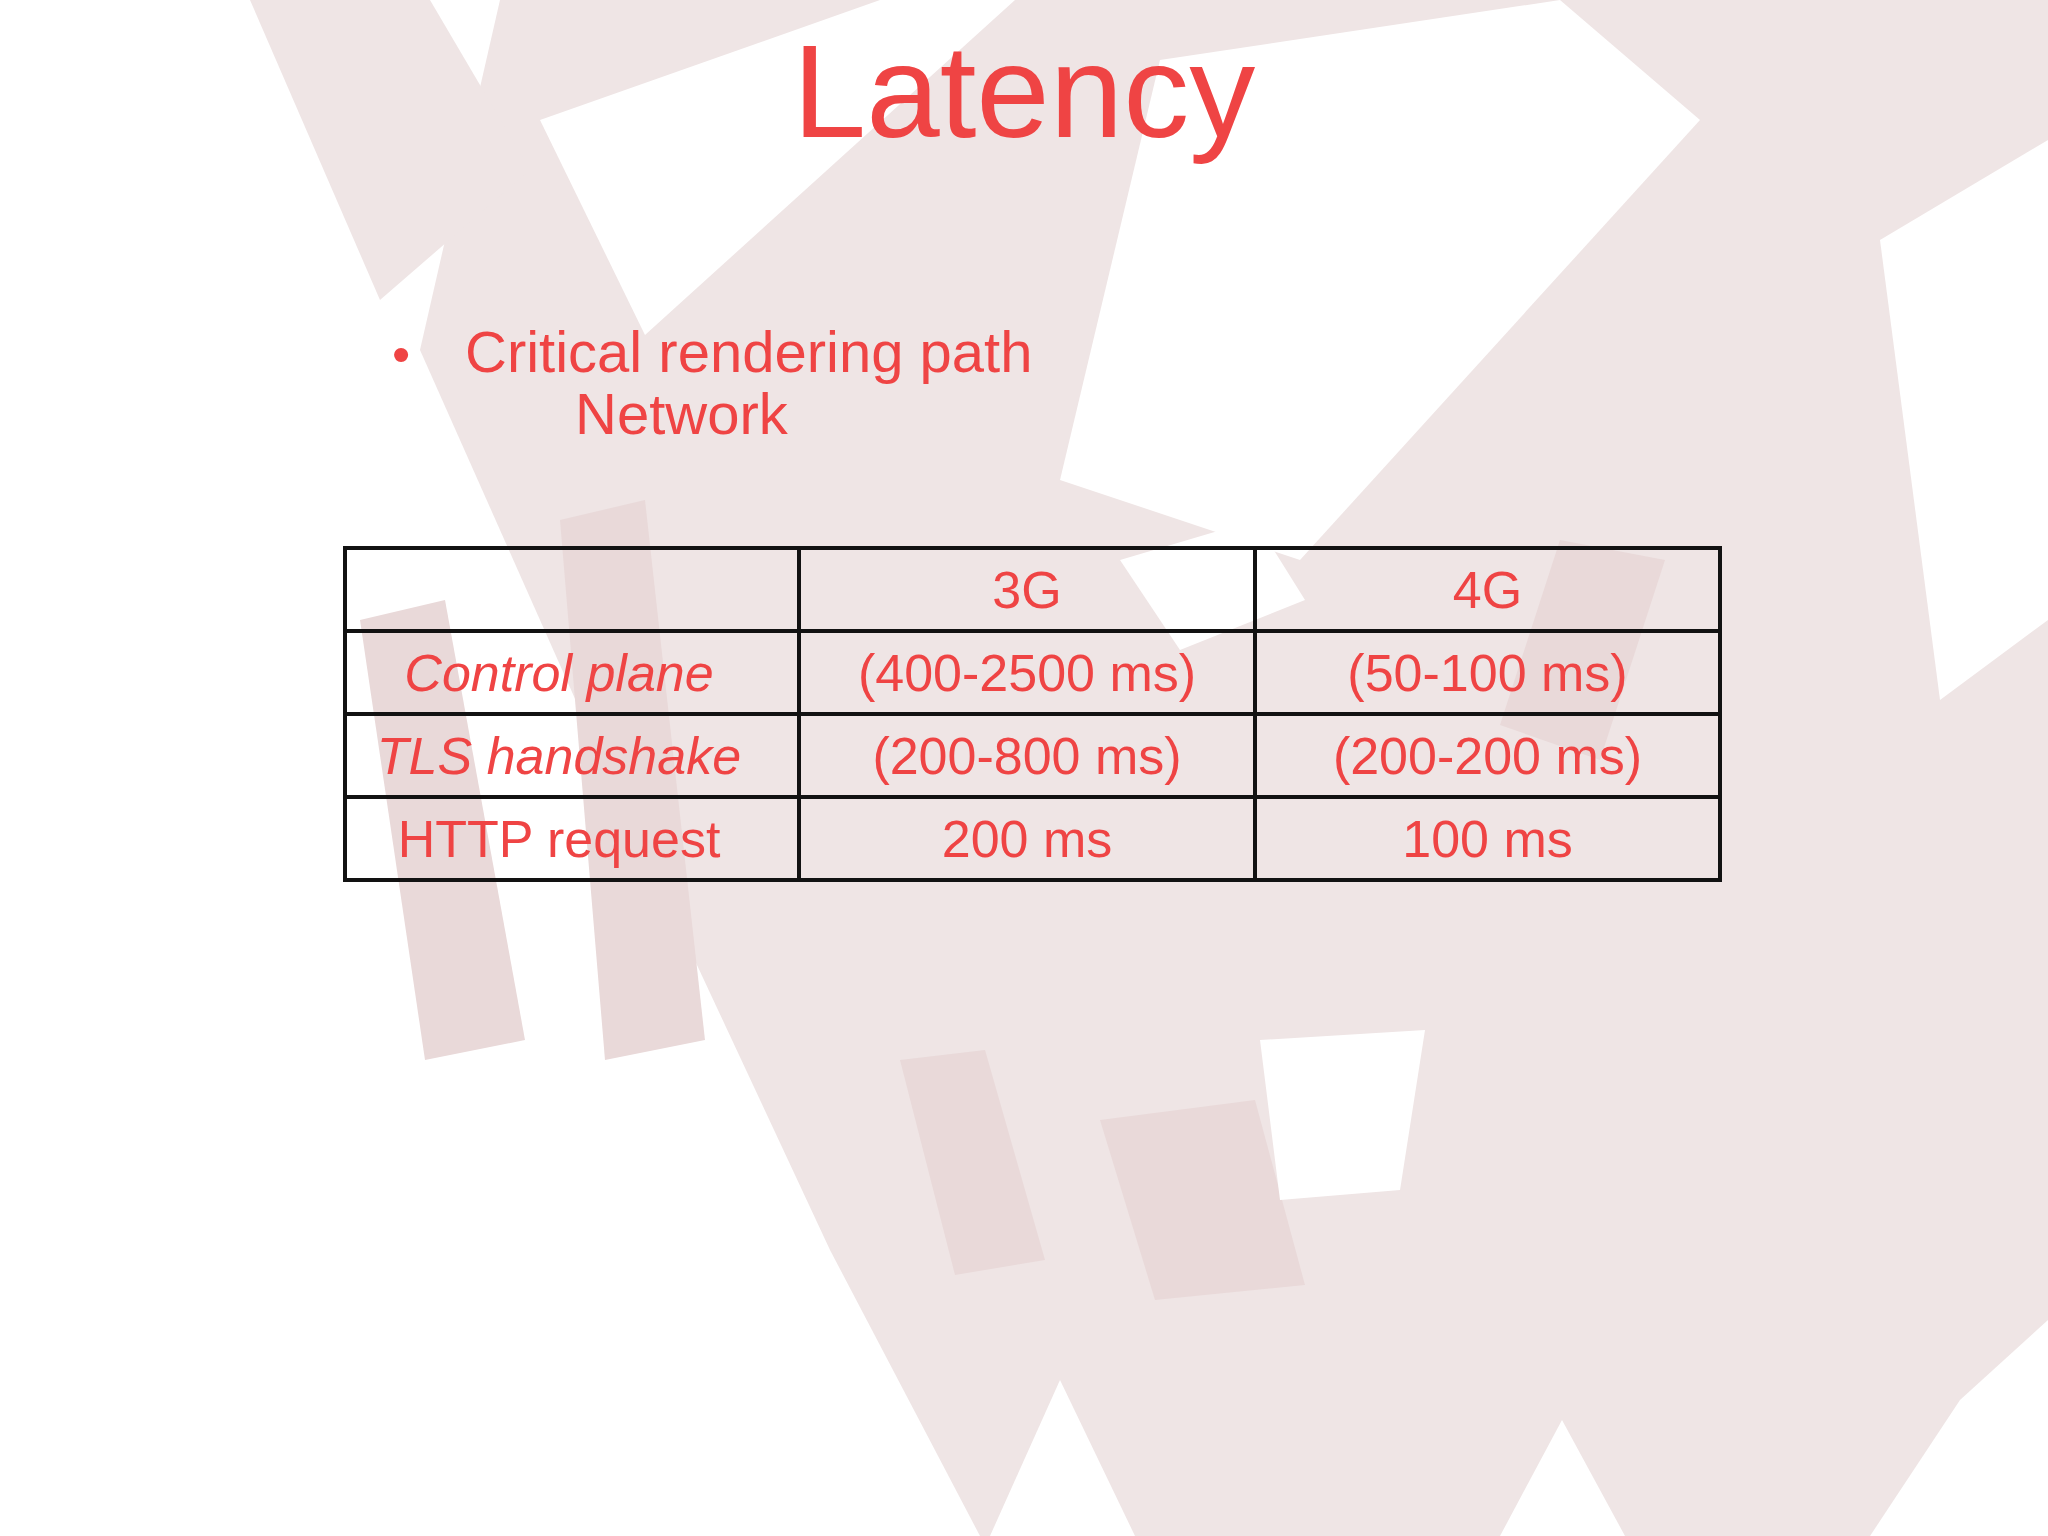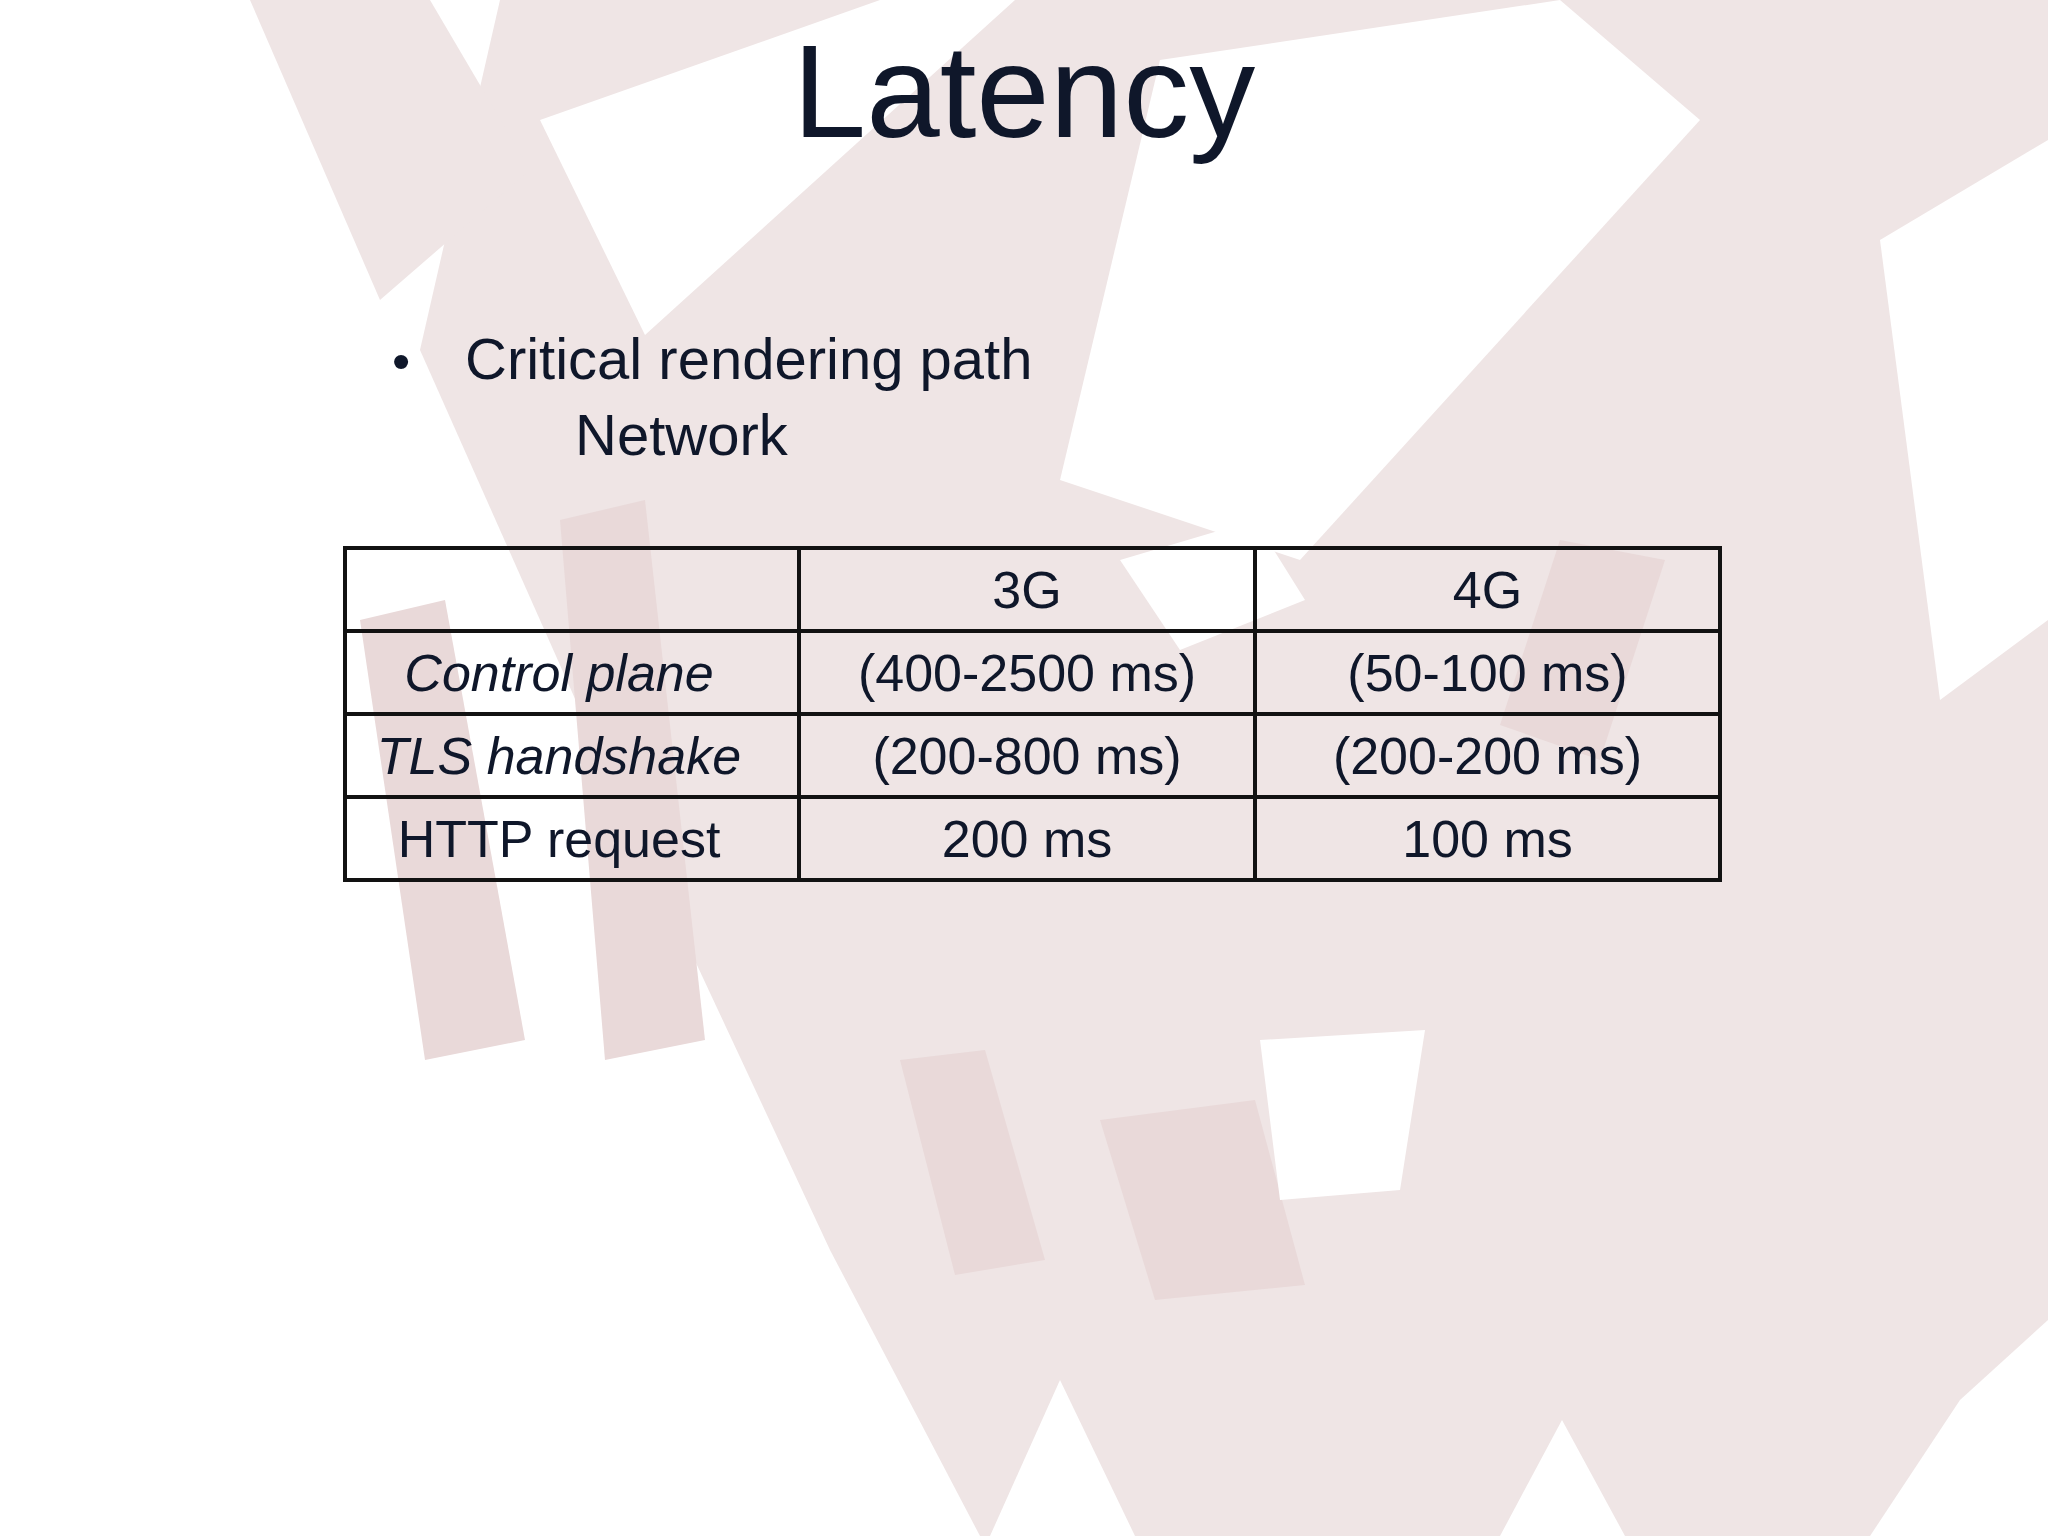--- a/index.html
+++ b/index.html
@@ -7,21 +7,21 @@
     padding: 0;
     background: #ffffff;
   }
   #slide {
     position: relative;
     width: 2048px;
     height: 1536px;
     overflow: hidden;
     background: #ffffff;
     font-family: "Liberation Sans", "DejaVu Sans", sans-serif;
-    color: #0f172a;
+    color: #ef4444;
   }
   
   #watermark {
     position: absolute;
     inset: 0;
     z-index: 0;
     pointer-events: none;
   }
   
   .slide-title {
@@ -36,21 +36,21 @@
     font-weight: 400;
     white-space: nowrap;
   }
   
   .bullet-block {
     position: absolute;
     z-index: 2;
     left: 392px;
     top: 322px;
     font-size: 58px;
-    line-height: 74px;
+    line-height: 60px;
     white-space: nowrap;
   }
   .bullet-line1 .dot {
     display: inline-block;
     width: 73px;
     font-size: 52px;
   }
   .bullet-line2 {
     padding-left: 183px;
   }

